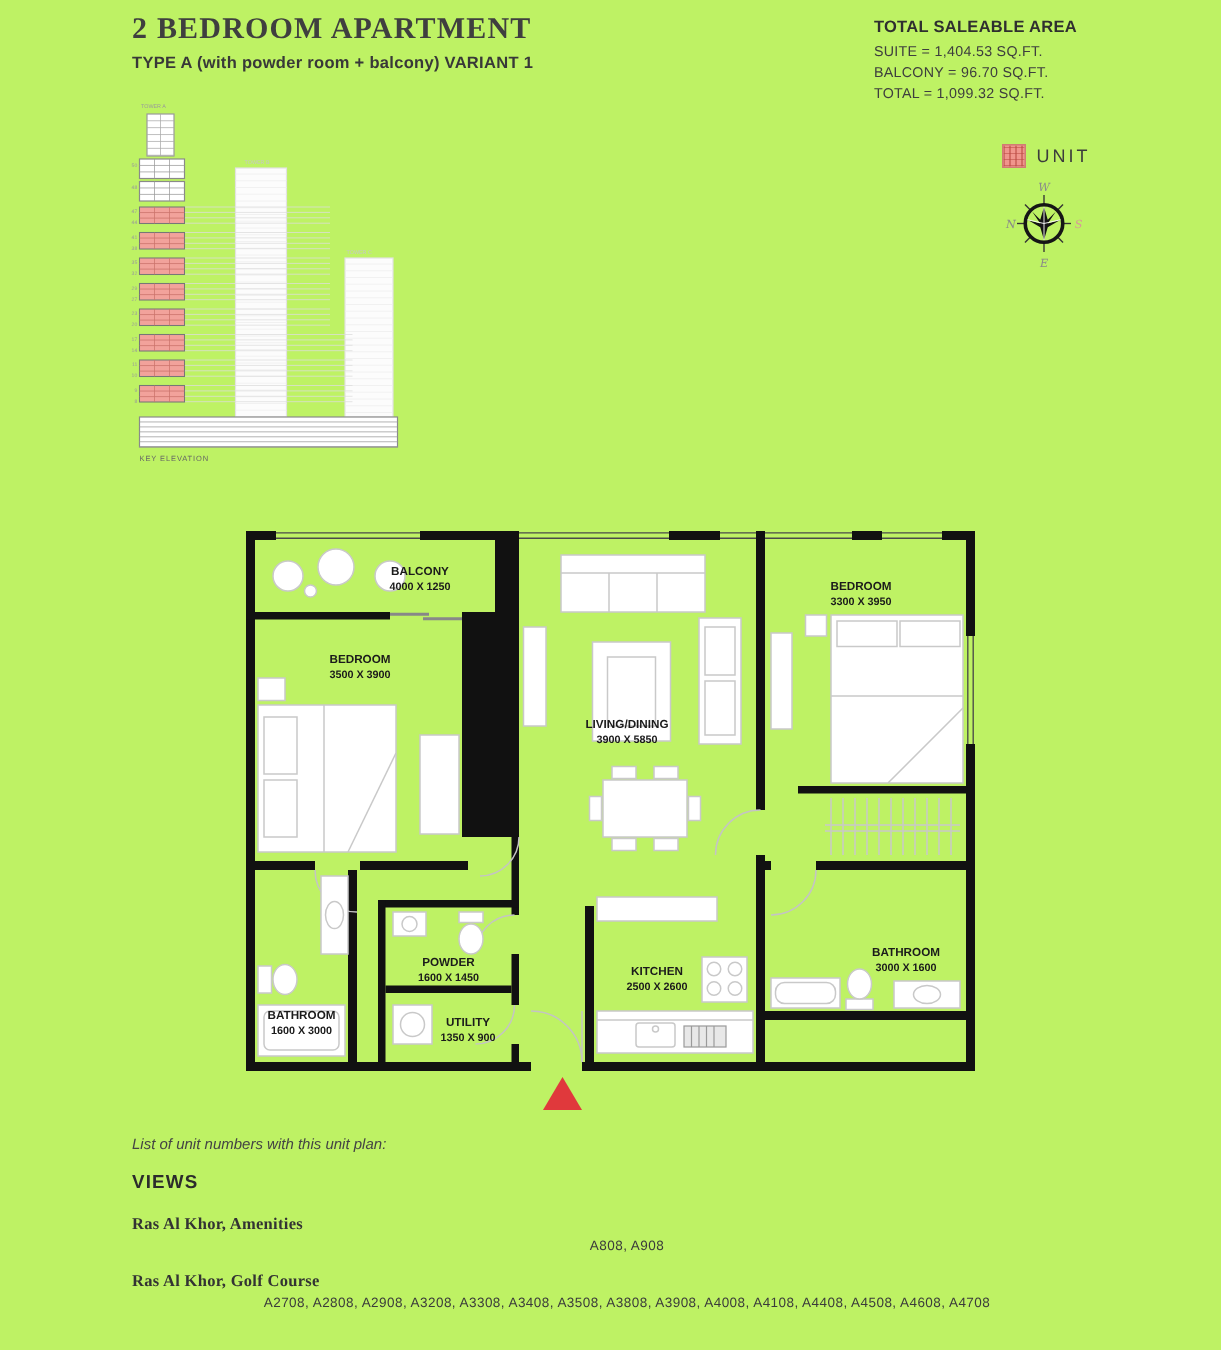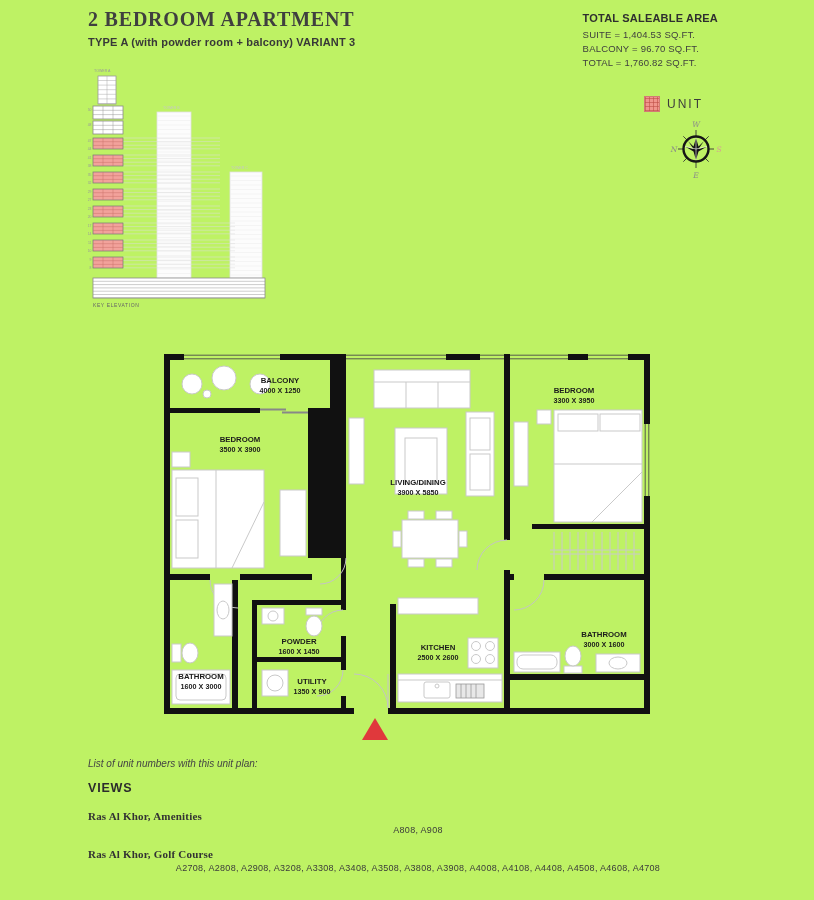--- a/index.html
+++ b/index.html
@@ -7,21 +7,21 @@
         font-family:"Liberation Sans",sans-serif;color:#3a3a3a;}
   
   .title-block{position:absolute;left:88px;top:8px;}
   .title{font-family:"Liberation Serif",serif;font-weight:700;font-size:20px;
          letter-spacing:0.8px;color:#3f3f3f;margin:0 0 5px 0;}
   .subtitle{font-size:11px;font-weight:700;color:#383838;letter-spacing:0.2px;}
   .area-block{position:absolute;right:96px;top:12px;}
   .area-heading{font-size:11px;font-weight:700;color:#2f2f2f;margin-bottom:4px;letter-spacing:0.2px;}
   .area-line{font-size:9.5px;color:#3e3e3e;line-height:14px;letter-spacing:0.2px;}
   
-  .unit-legend{position:absolute;left:644px;top:96px;display:flex;align-items:center;}
+  .unit-legend{position:absolute;left:668px;top:96px;display:flex;align-items:center;}
   .unit-swatch{width:14px;height:14px;border:1px solid #d27c74;margin-right:7px;
     background-image:
       repeating-linear-gradient(0deg, rgba(186,74,66,.55) 0 1px, transparent 1px 4px),
       repeating-linear-gradient(90deg, rgba(186,74,66,.55) 0 1px, transparent 1px 4px);}
   .unit-label{font-size:12px;letter-spacing:2px;color:#3c3c3c;}
   .compass{position:absolute;left:662px;top:112px;}
   
   svg text{font-family:"Liberation Sans",sans-serif;}
   .elev{position:absolute;left:85px;top:62px;}
   .plan{position:absolute;left:162px;top:352px;}
@@ -45,28 +45,28 @@
   .view-name{font-size:11px;font-weight:700;color:#333;margin-bottom:3px;letter-spacing:0.2px;font-family:Liberation Serif, serif;}
   .view-units{font-size:9px;color:#3b3b3b;letter-spacing:0.3px;text-align:center;}
 </style>
 </head>
 <body>
 
 <div class="page">
 
   <div class="title-block">
     <div class="title">2 BEDROOM APARTMENT</div>
-    <div class="subtitle">TYPE A (with powder room + balcony) VARIANT 3</div>
+    <div class="subtitle">TYPE A (with powder room + balcony) VARIANT 1</div>
   </div>
 
   <div class="area-block">
     <div class="area-heading">TOTAL SALEABLE AREA</div>
     <div class="area-line">SUITE = 1,404.53 SQ.FT.</div>
     <div class="area-line">BALCONY = 96.70 SQ.FT.</div>
-    <div class="area-line">TOTAL = 1,760.82 SQ.FT.</div>
+    <div class="area-line">TOTAL = 1,099.32 SQ.FT.</div>
   </div>
 
   <svg class="elev" width="195" height="250" viewBox="0 0 195 250">
     <text class="tower-label" x="9" y="10">TOWER A</text>
     <text class="tower-label faint" x="78" y="47">TOWER B</text>
     <text class="tower-label faint" x="146" y="107">TOWER C</text>
     <g id="elev-built">
         <rect x="72" y="50" width="34" height="166" fill="#fcfcfc" stroke="#e2e2e2" stroke-width="0.8"></rect>
         <line x1="72" y1="54" x2="106" y2="54" stroke="#ededed" stroke-width="0.5"></line>
         <line x1="72" y1="58.5" x2="106" y2="58.5" stroke="#ededed" stroke-width="0.5"></line>

